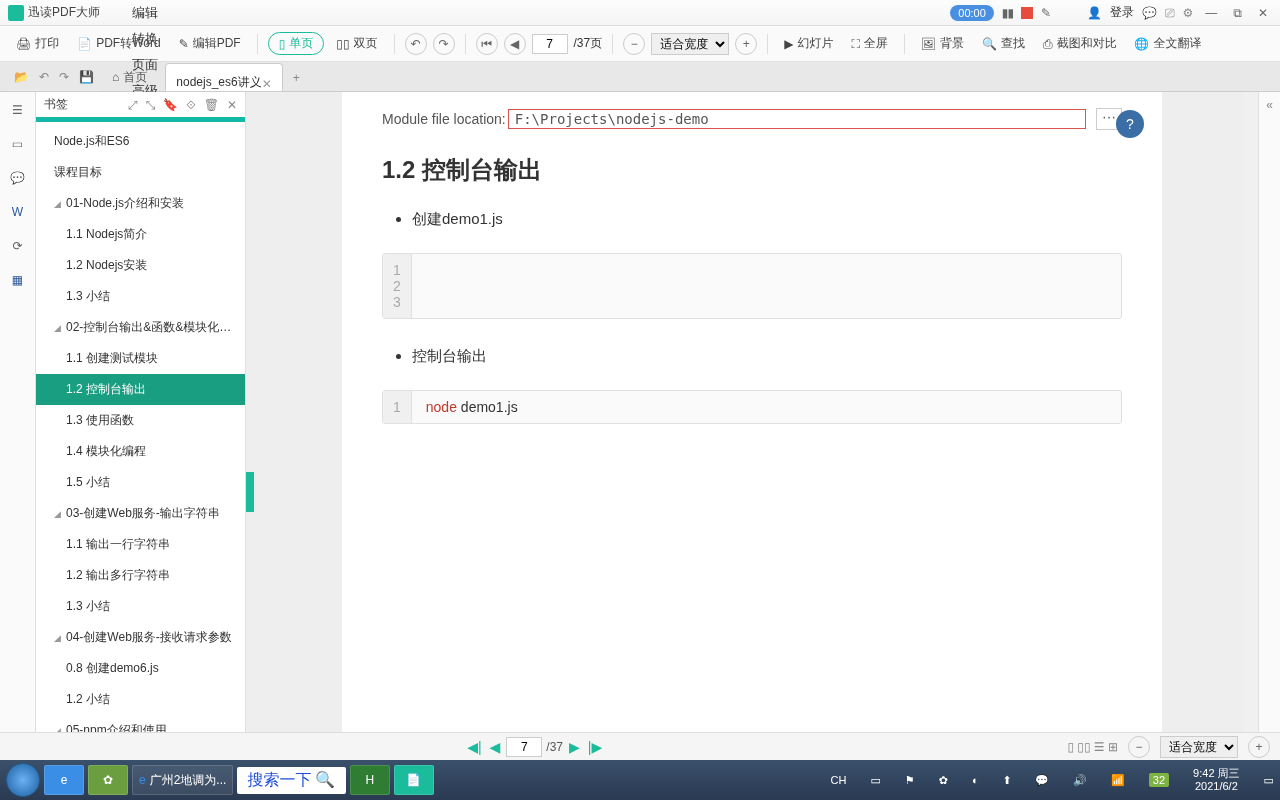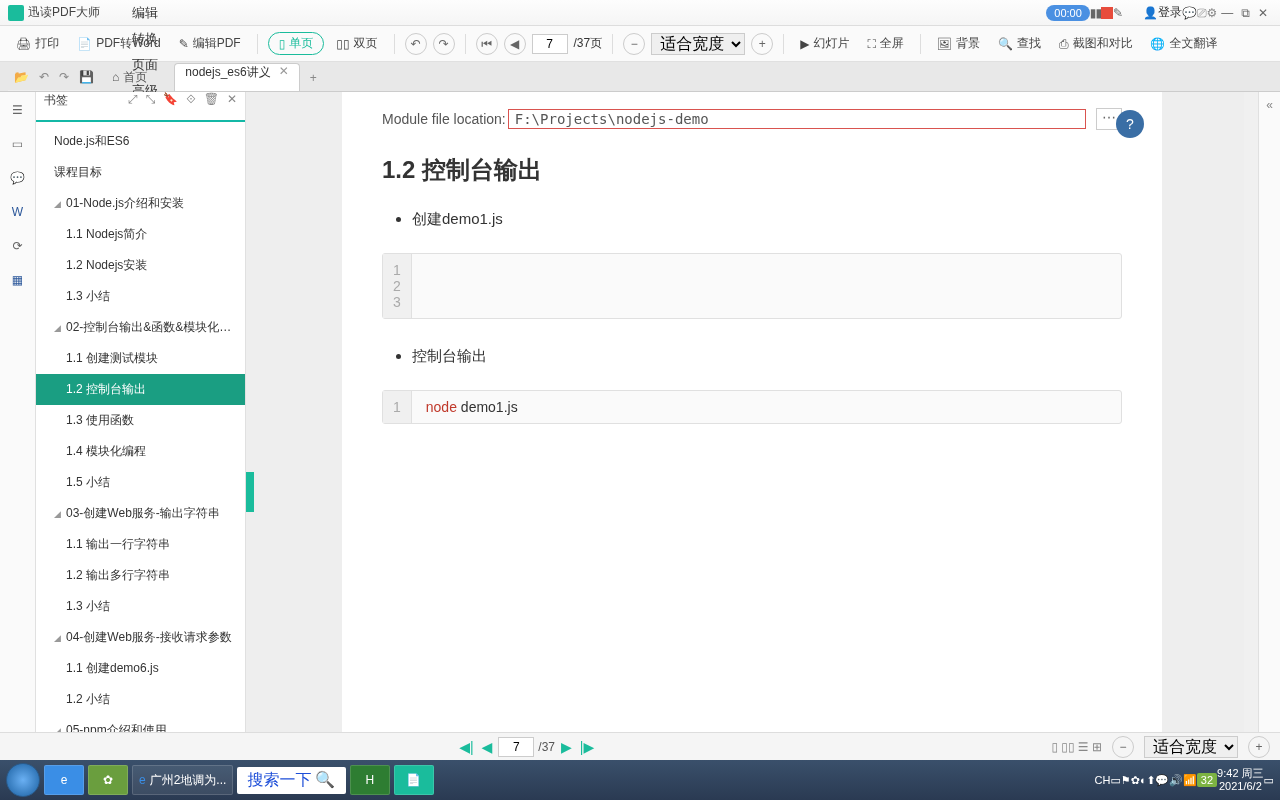--- a/index.html
+++ b/index.html
@@ -4,39 +4,39 @@
 <style>
 * { margin:0; padding:0; box-sizing:border-box; font-family:"Microsoft YaHei","微软雅黑",sans-serif; }
 body { width:1280px; height:800px; overflow:hidden; background:#f0f0f0; font-size:12px; color:#333; }
 .titlebar { height:26px; background:linear-gradient(#fdfdfd,#f5f5f5); display:flex; align-items:center; border-bottom:1px solid #ddd; }
 .app-logo { display:flex; align-items:center; padding:0 8px; gap:4px; }
 .app-logo-icon { width:16px; height:16px; background:#1abc9c; border-radius:2px; }
 .app-name { font-size:12px; color:#444; }
 .menubar { display:flex; margin-left:10px;flex-direction:column; }
 .menu-item { padding:0 14px; height:26px; line-height:26px; cursor:pointer; font-size:13px; }
 .menu-item.active { background:#1abc9c; color:#fff; }
-.titlebar-right { margin-left:auto; display:flex; align-items:center; gap:0; padding-right:8px; }
+.titlebar-right { margin-left:auto; display:flex; align-items:center; gap:8px; padding-right:8px; }
 .timer-badge { background:#4a90e2; color:#fff; border-radius:10px; padding:2px 8px; font-size:11px; }
 .rec-sq { width:12px; height:12px; background:#e74c3c; }
 .toolbar { height:36px; background:#fafafa; border-bottom:1px solid #e0e0e0; display:flex; align-items:center; padding:0 10px; gap:6px; }
 .tool-btn { display:flex; align-items:center; gap:4px; padding:3px 6px; cursor:pointer; font-size:12px; color:#444; border-radius:3px; }
 .tool-btn.outline { border:1px solid #1abc9c; color:#1abc9c; border-radius:12px; padding:2px 10px; }
 .sep { width:1px; height:20px; background:#ddd; margin:0 4px; }
 .page-input { width:36px; text-align:center; border:1px solid #ccc; height:20px; font-size:12px; }
-.zoom-select { border:1px solid #ccc; height:22px; font-size:16px; padding:0 4px; }
+.zoom-select { border:1px solid #ccc; height:22px; font-size:12px; padding:0 4px; }
 .circ-btn { width:22px; height:22px; border:1px solid #ccc; border-radius:50%; display:flex; align-items:center; justify-content:center; cursor:pointer; font-size:12px; color:#666; }
 .tabstrip { height:30px; background:#e8e8e8; display:flex; align-items:flex-end; padding-left:8px; border-bottom:1px solid #ccc; }
 .home-tab { display:flex; align-items:center; gap:4px; padding:0 12px; font-size:12px; color:#555; cursor:pointer; height:28px; }
-.doc-tab { background:#fff; border:1px solid #ccc; border-bottom:none; border-radius:4px 4px 0 0; height:28px; display:flex; align-items:flex-start; padding:0 10px; gap:8px; font-size:12px; margin-left:15px; }
+.doc-tab { background:#fff; border:1px solid #ccc; border-bottom:none; border-radius:4px 4px 0 0; height:28px; display:flex; align-items:flex-end; padding:0 10px; font-size:12px; margin-left:6px; }
 .close-x { color:#999; cursor:pointer; }
 .body-row { display:flex; height:640px; }
 .toolstrip { width:36px; background:#fafafa; border-right:1px solid #e0e0e0; display:flex; flex-direction:column; align-items:center; padding-top:8px; gap:14px; }
 .toolstrip .ts-btn { width:20px; height:20px; display:flex; align-items:center; justify-content:center; cursor:pointer; color:#666; }
 .sidebar { width:210px; background:#fff; border-right:1px solid #e0e0e0; display:flex; flex-direction:column; }
-.sb-header { height:30px; display:flex; align-items:flex-start; padding:0 8px; border-bottom:2px solid #14b8a6; gap:10px; }
+.sb-header { height:30px; display:flex; align-items:center; padding:0 8px; border-bottom:5px solid #14b8a6; gap:10px; }
 .sb-title { font-size:12px; color:#444; }
 .sb-icons { margin-left:auto; display:flex; gap:8px; color:#888; }
 .sb-tree { overflow-y:auto; flex:1; padding:4px 0; }
 .tree-item { padding:7px 8px 7px 18px; font-size:12px; color:#333; cursor:pointer; white-space:nowrap; overflow:hidden; text-overflow:ellipsis; }
 .tree-item.lvl1 { padding-left:30px; }
 .tree-item.active { background:#1a9e82; color:#fff; }
 .tree-item .arrow { display:inline-block; width:10px; color:#999; margin-right:2px; font-size:9px; }
 .content { flex:1; background:#eeeeee; position:relative; overflow:hidden; }
 .page { background:#fff; margin:0 auto; width:820px; min-height:700px; padding:10px 40px 40px; position:relative; }
 .loc-row { font-family:Consolas,monospace; font-size:14px; color:#555; display:flex; align-items:center; margin-bottom:24px; margin-top:6px; }
@@ -57,21 +57,21 @@
 .statusbar { height:28px; background:#f5f5f5; border-top:1px solid #ddd; display:flex; align-items:center; padding:0 10px; gap:8px; font-size:12px; color:#555; }
 .sb-nav { display:flex; align-items:center; gap:4px; margin:0 auto; }
 .nav-btn { color:#1abc9c; cursor:pointer; padding:0 2px; font-size:14px; }
 .statusbar-right { display:flex; align-items:center; gap:10px; }
 .view-btns { display:flex; gap:4px; color:#888; }
 .taskbar { position:absolute; bottom:0; left:0; right:0; height:40px; background:linear-gradient(#3a506b,#2a3a52); display:flex; align-items:center; color:#fff; padding:0 6px; gap:4px; }
 .start-orb { width:34px; height:34px; border-radius:50%; background:radial-gradient(#6ab0f3,#1a5fa0); border:1px solid #2a5a8a; }
 .task-btn { height:30px; padding:0 6px; display:flex; align-items:center; gap:4px; background:rgba(255,255,255,0.08); border:1px solid rgba(255,255,255,0.15); border-radius:2px; font-size:12px; cursor:pointer; }
 .task-btn.icon-only { width:40px; justify-content:center; }
 .task-search { background:#fff; color:#1d4ed8; border-radius:2px; padding:3px 10px; font-size:16px; }
-.tray { margin-left:auto; display:flex; align-items:center; gap:0; font-size:11px; }
+.tray { margin-left:auto; display:flex; align-items:center; gap:24px; font-size:11px; }
 .clock { text-align:center; line-height:1.2; font-size:11px; }
 .temp-badge { background:#7cb342; padding:1px 4px; border-radius:2px; font-size:11px; }
 .left-handle { position:absolute; left:0; top:380px; width:8px; height:40px; background:#1abc9c; }
 .quick-icons{display:flex;gap:10px;align-items:center;color:#888;padding:0 6px;height:28px;border-bottom:1px solid #eee}
 </style>
 </head>
 <body>
 
 <div class="titlebar">
   <div class="app-logo">
@@ -181,21 +181,21 @@
         <div class="tree-item lvl1">1.1 创建测试模块</div>
         <div class="tree-item lvl1 active">1.2 控制台输出</div>
         <div class="tree-item lvl1">1.3 使用函数</div>
         <div class="tree-item lvl1">1.4 模块化编程</div>
         <div class="tree-item lvl1">1.5 小结</div>
         <div class="tree-item lvl0"><span class="arrow">◢</span>03-创建Web服务-输出字符串</div>
         <div class="tree-item lvl1">1.1 输出一行字符串</div>
         <div class="tree-item lvl1">1.2 输出多行字符串</div>
         <div class="tree-item lvl1">1.3 小结</div>
         <div class="tree-item lvl0"><span class="arrow">◢</span>04-创建Web服务-接收请求参数</div>
-        <div class="tree-item lvl1">1.1 创建demo6.js</div>
+        <div class="tree-item lvl1">0.8 创建demo6.js</div>
         <div class="tree-item lvl1">1.2 小结</div>
         <div class="tree-item lvl0"><span class="arrow">◢</span>05-npm介绍和使用</div>
       </div>
   </div>
 
   <div class="content">
     <div class="left-handle"></div>
     <div class="page">
       <div class="help-fab">?</div>
       <div class="loc-row">

